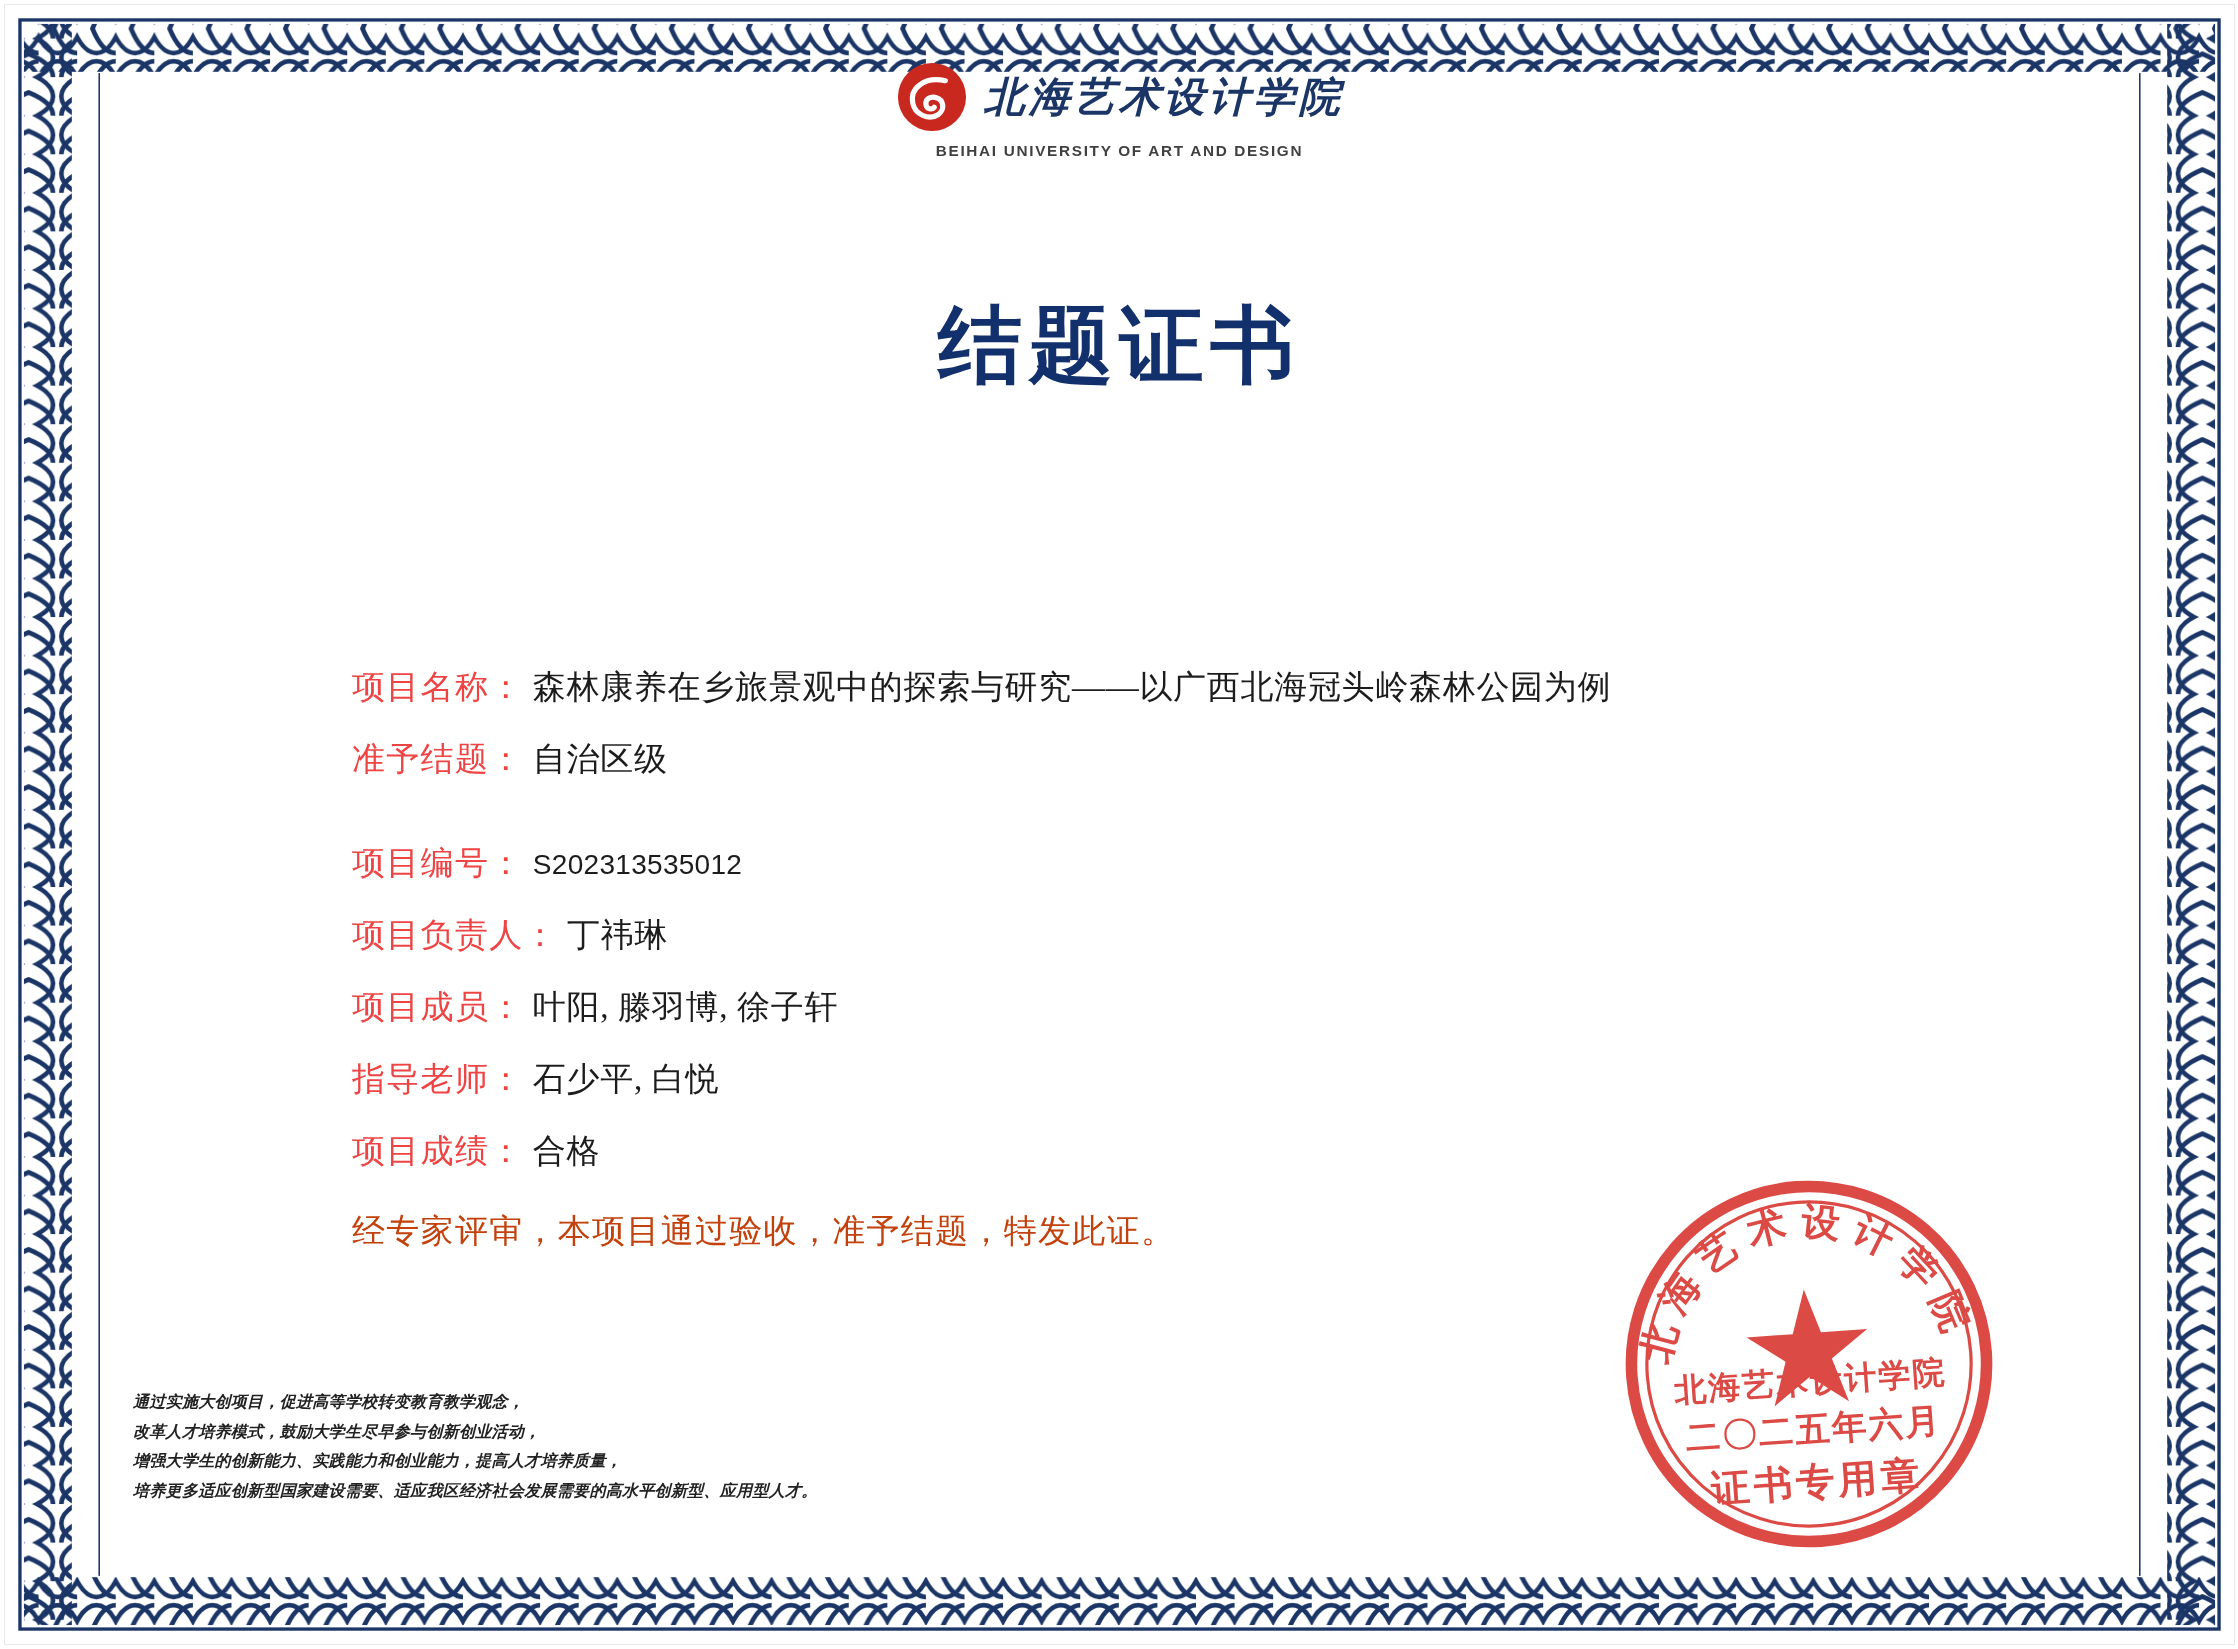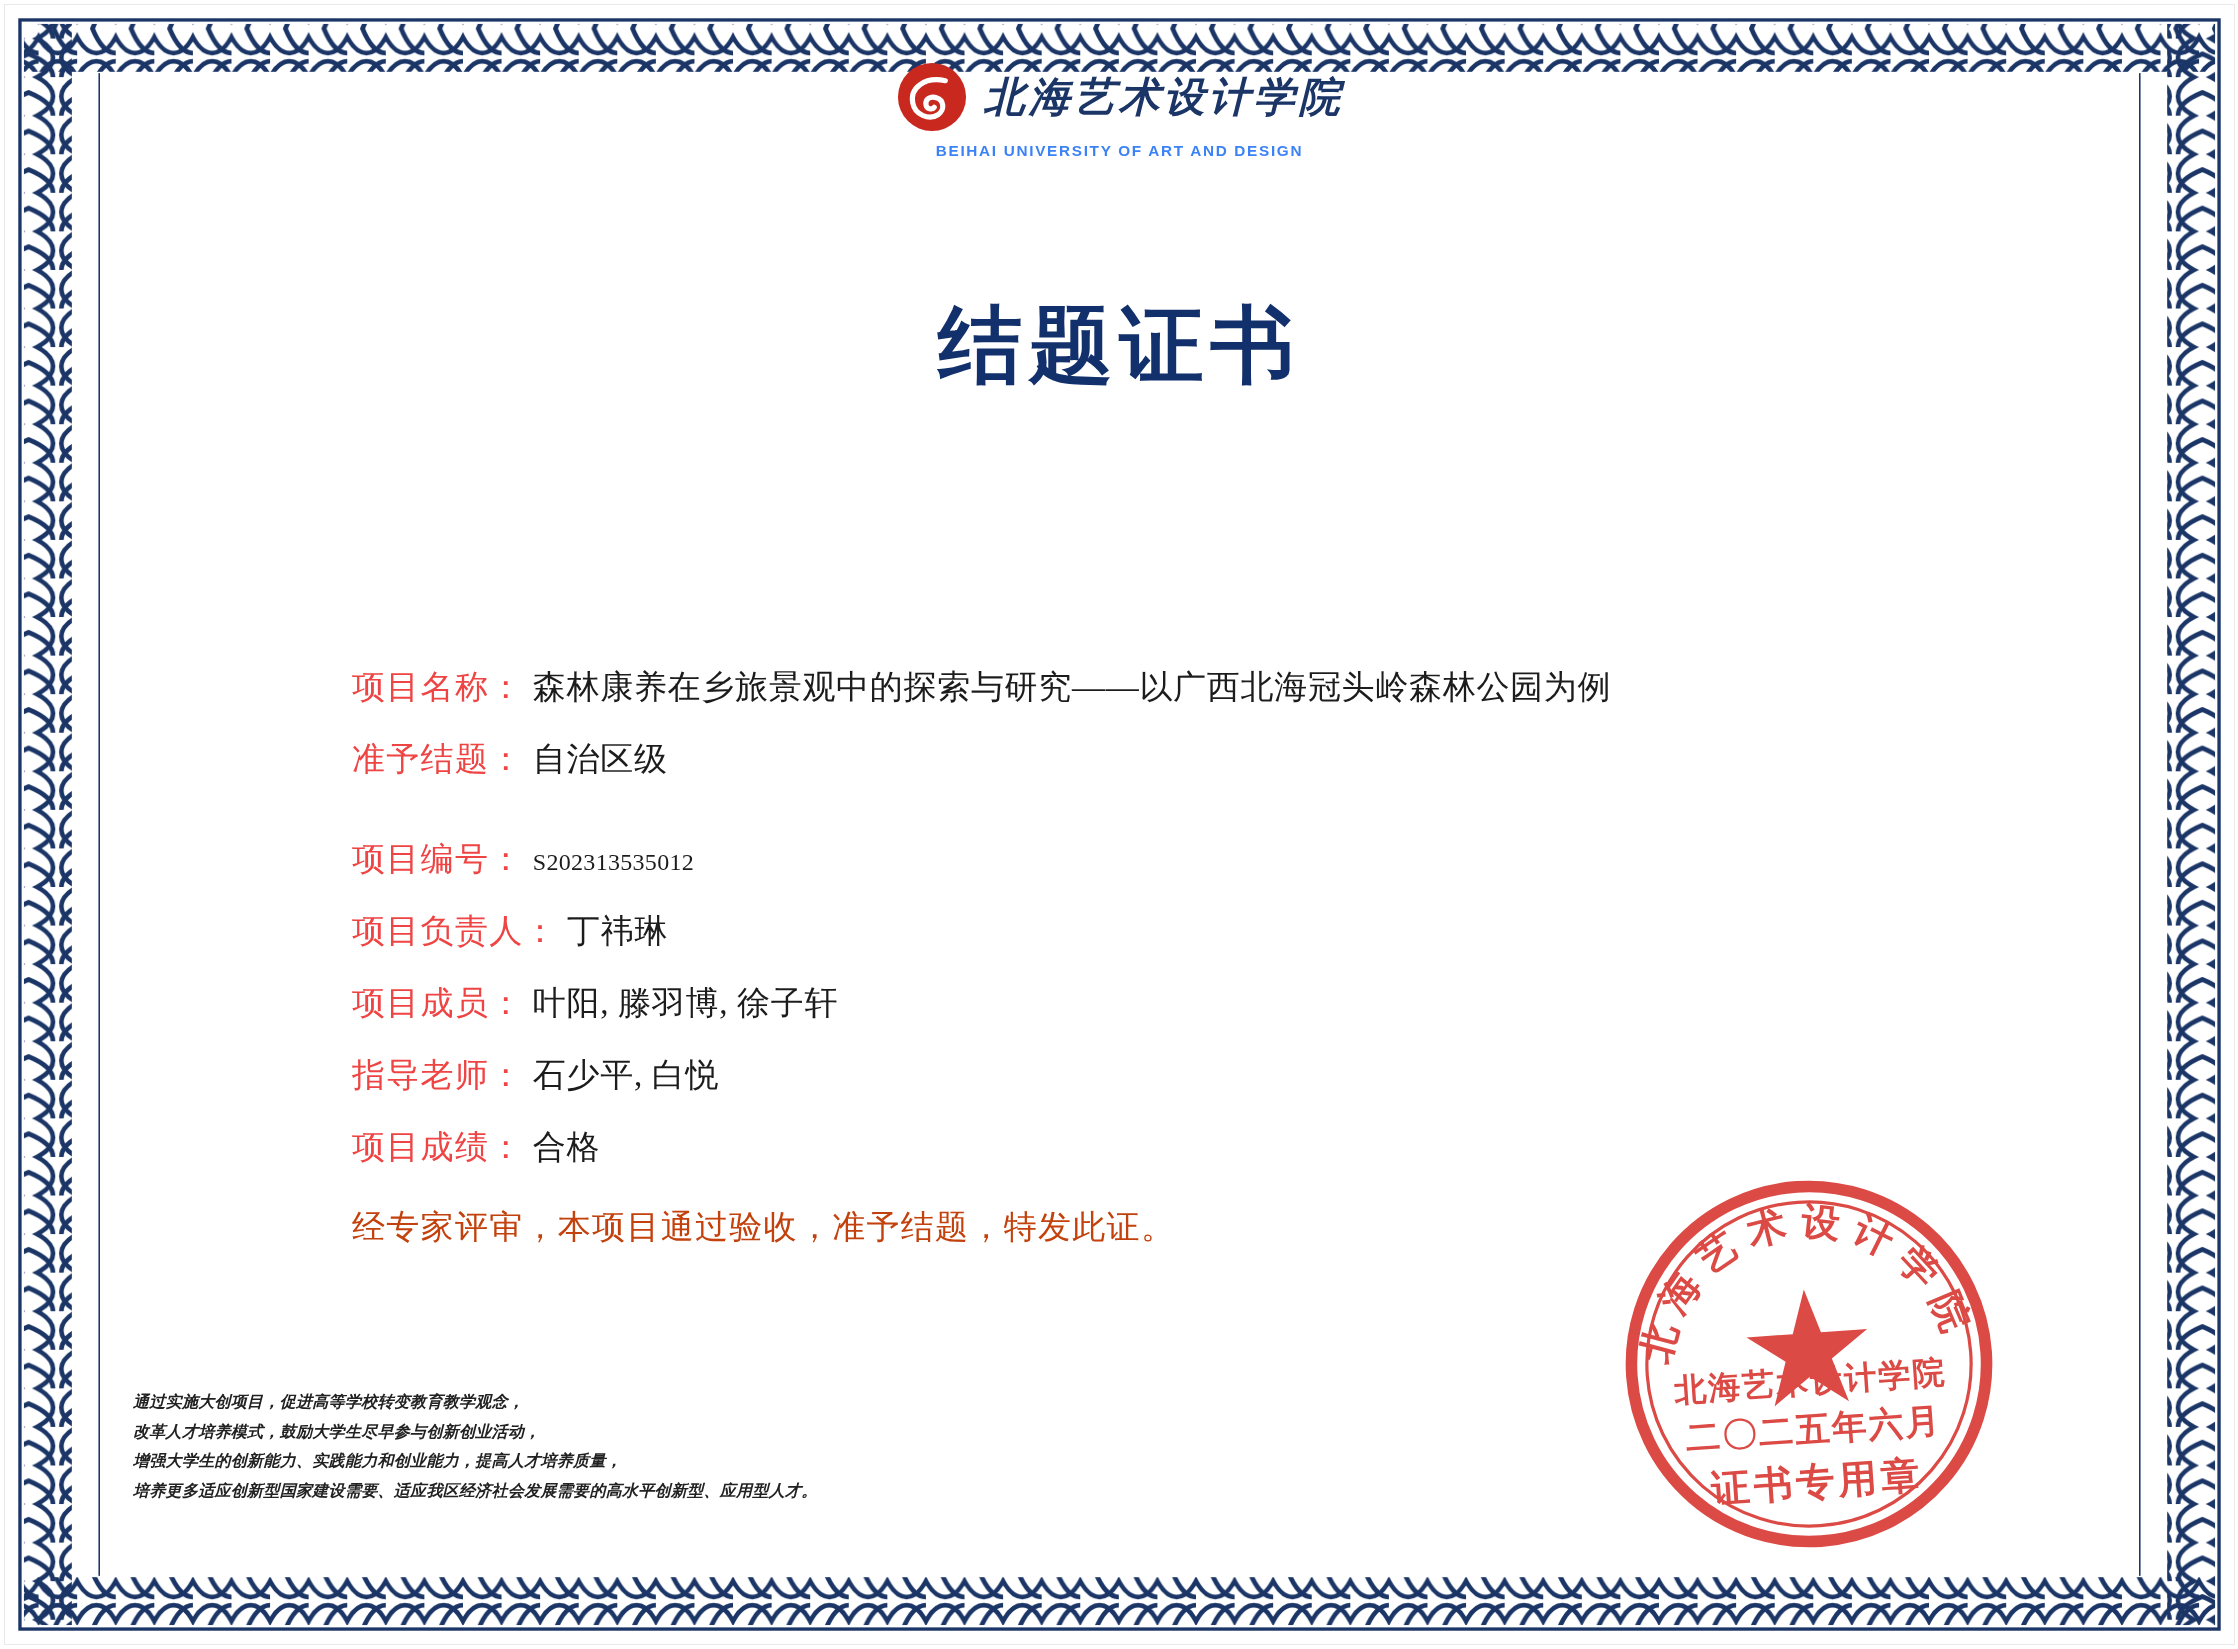--- a/index.html
+++ b/index.html
@@ -76,21 +76,21 @@
     font-weight: bold;
     color: #1a3566;
     letter-spacing: 4px;
     font-style: italic;
     white-space: nowrap;
   }
   .logo-en {
     margin-top: 8px;
     font-size: 15.3px;
     letter-spacing: 1.7px;
-    color: #3b82f6;
+    color: #404040;
     font-weight: bold;
     white-space: nowrap;
   }
 
   
   .title-block {
     position: absolute;
     left: 0; right: 0;
     top: 293px;
     text-align: center;
@@ -133,22 +133,22 @@
     flex: 0 0 auto;
   }
   .field-value {
     font-family: "Liberation Serif", serif;
     font-size: 33px;
     color: #1c1c1c;
     letter-spacing: 0.7px;
     margin-left: 9.3px;
   }
   .field-value.code {
-    font-family: Liberation Serif, serif;
-    font-size: 24px;
+    font-family: Liberation Sans, sans-serif;
+    font-size: 28px;
     letter-spacing: 0.3px;
     margin-top: 40px;
   }
   .statement {
     font-family: "Liberation Serif", serif;
     font-size: 33px;
     color: #c2410c;
     letter-spacing: 1.3px;
     margin-top: 35px;
   }

